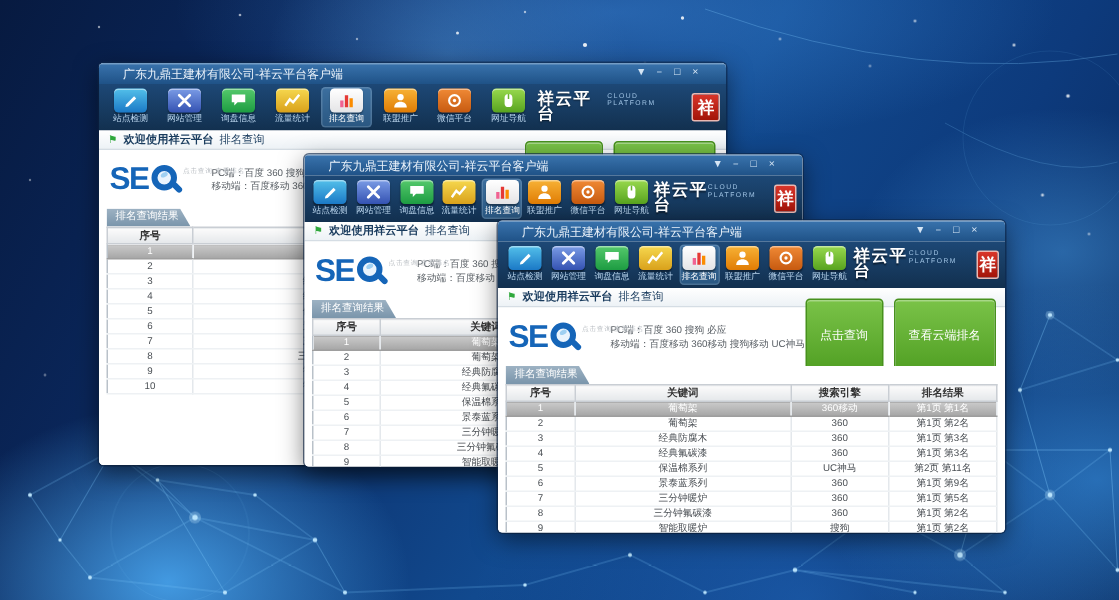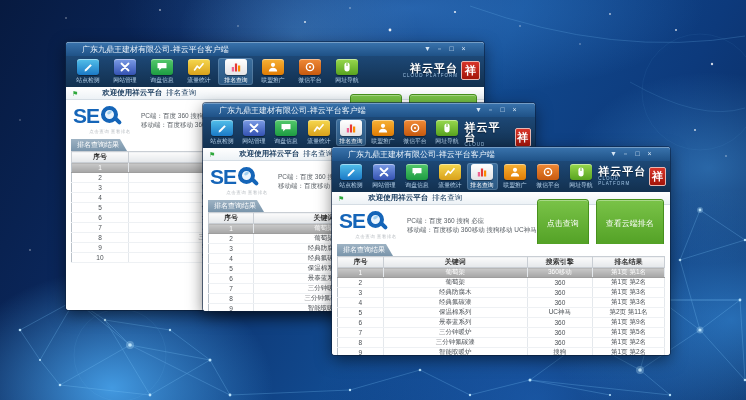--- a/index.html
+++ b/index.html
@@ -44,34 +44,34 @@
   .ic1{background:linear-gradient(#53c0ea,#1b79c6);}
   .ic2{background:linear-gradient(#7b9ce6,#3452b2);}
   .ic3{background:linear-gradient(#55c96c,#1d9c42);}
   .ic4{background:linear-gradient(#f6d84f,#d9a11b);}
   .ic5{background:linear-gradient(#ffffff,#e4e4e6);}
   .ic6{background:linear-gradient(#f7b236,#e07c04);}
   .ic7{background:linear-gradient(#f08a36,#c75a10);}
   .ic8{background:linear-gradient(#98d94e,#58a31f);}
 
   .brand{margin-left:auto;display:flex;align-items:center;gap:3px;padding-top:3px;}
-  .brand-txt{display:flex;flex-direction:column;align-items:flex-end;line-height:10px;}
+  .brand-txt{display:flex;align-items:flex-start;line-height:10px;}
   .brand-title{color:#fff;font-size:11px;font-weight:bold;letter-spacing:1px;text-shadow:0 1px 1px rgba(0,0,0,.5);}
   .brand-sub{color:#9fc3e4;font-size:4.5px;letter-spacing:1px;line-height:5px;}
   .seal{width:17px;height:17px;background:linear-gradient(#d8352a,#a31409);border:1px solid #e9b8b2;
     color:#fff;font-size:11px;font-weight:bold;display:flex;align-items:center;justify-content:center;border-radius:2px;}
 
   .breadcrumb{height:12px;flex:0 0 12px;display:flex;align-items:center;gap:4px;
     background:linear-gradient(#ffffff,#edf2f6);border-bottom:1px solid #d5dde4;padding:0 6px;}
   .crumb-flag{color:#2fa83c;font-size:7px;line-height:7px;}
-  .crumb-main{font-size:7.5px;font-weight:bold;color:#1a3c5e;margin-left:20px;}
+  .crumb-main{font-size:7.5px;font-weight:bold;color:#1a3c5e;}
   .crumb-sec{font-size:7.5px;color:#1a3c5e;}
 
   .banner{height:39px;flex:0 0 39px;background:#fff;display:flex;align-items:center;padding:0 7px;}
-  .seo-logo{display:flex;flex-direction:column;width:64px;flex:0 0 64px;text-align:right;}
+  .seo-logo{display:flex;flex-direction:row;width:64px;flex:0 0 64px;}
   .seo-row{display:flex;align-items:center;height:22px;}
   .seo-se{font-size:21px;font-weight:bold;color:#1565b8;letter-spacing:-1px;line-height:20px;}
   .seo-mag{position:relative;width:22px;height:22px;margin-left:1px;}
   .seo-lens{position:absolute;left:1px;top:1px;width:9px;height:9px;border:4px solid #1565b8;border-radius:50%;background:#eaf4fd;}
   .seo-glint{position:absolute;left:7px;top:6px;width:5px;height:3px;background:#9fd0f2;border-radius:50%;transform:rotate(-30deg);}
   .seo-handle{position:absolute;left:14px;top:14px;width:8px;height:4px;background:#1565b8;border-radius:2px;transform:rotate(45deg);}
   .seo-slogan{font-size:5px;color:#b9bec3;letter-spacing:.5px;margin-top:1px;white-space:nowrap;transform:scale(.9);transform-origin:left;}
   .engines{margin-left:4px;font-size:6.5px;color:#5a6066;line-height:9px;white-space:nowrap;}
   .banner-btns{margin-left:auto;display:flex;gap:7px;}
   .btn-green{height:17px;line-height:15px;padding:16px 9px;font-size:8px;color:#fff;border-radius:3px;

